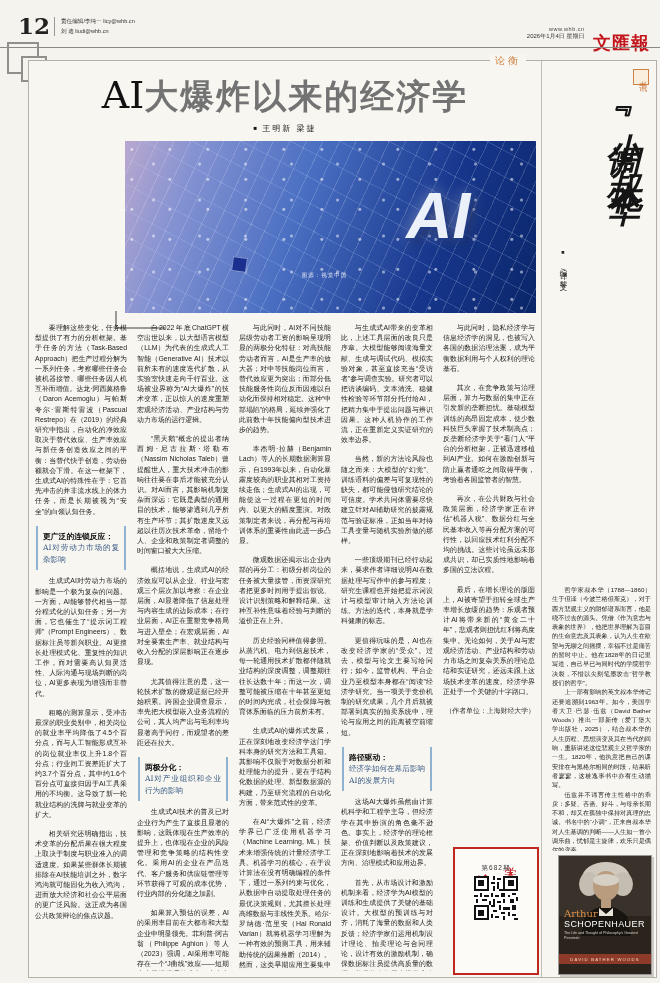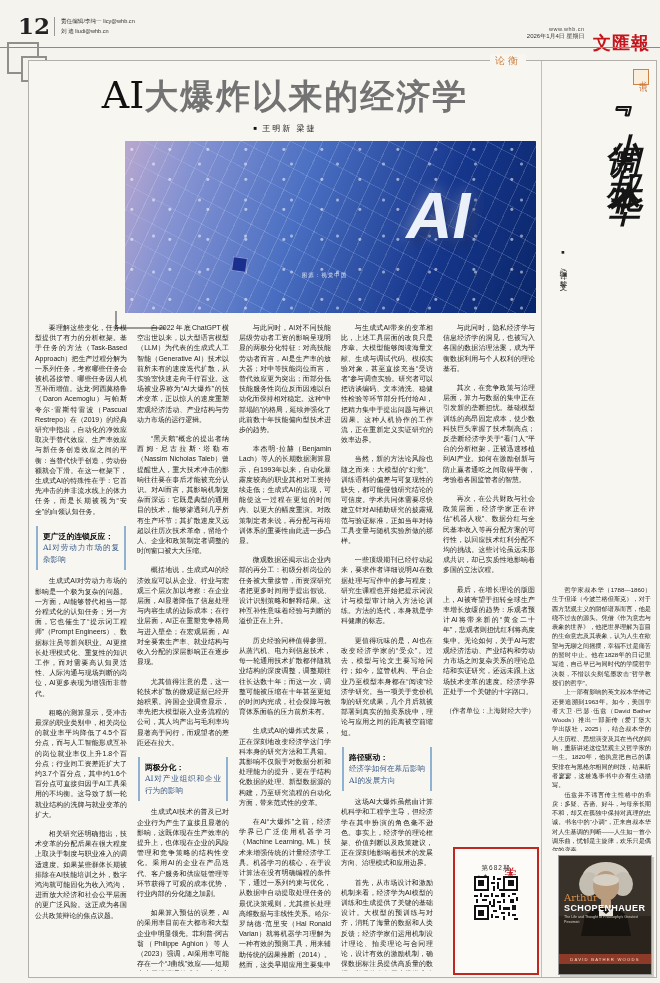--- a/index.html
+++ b/index.html
@@ -65,23 +65,23 @@
   .sidebar{position:absolute;left:519px;top:0;width:107px;height:914px;}
   .tag-shuxun{position:absolute;right:6px;top:8px;width:12px;padding:4px 1px;border:1px solid #d08146;color:#cd7c40;background:#faeedd;font-size:8px;writing-mode:vertical-rl;text-align:center;letter-spacing:3px;line-height:10px;}
   .v-title{position:absolute;top:34px;left:52px;writing-mode:vertical-rl;font-family:"DejaVu Serif",serif;font-style:italic;font-weight:bold;font-size:33px;color:#151515;letter-spacing:12px;height:510px;white-space:nowrap;}
   .v-byline{position:absolute;left:10px;top:188px;writing-mode:vertical-rl;font-size:7.5px;color:#222;letter-spacing:3px;}
   .v-byline .sq{font-size:5.5px;}
   .sb-text{position:absolute;left:4px;right:4px;top:524px;height:266px;font-size:6.2px;line-height:9.3px;text-align:justify;color:#1e1e1e;overflow:hidden;}
   .sb-text p{margin:0;text-indent:2em;}
   
   .book{position:absolute;left:10px;top:794px;width:92px;height:118px;background:#26201a;border:1px solid #999;overflow:hidden;box-shadow:2px 2px 0 #cfccc5;}
   .bk-art{position:absolute;inset:0;}
-  .bk-text{position:absolute;left:0;right:0;top:36px;padding:0 5px;text-align:left;}
+  .bk-text{position:absolute;left:0;right:0;top:52px;padding:0 5px;text-align:left;}
   .bk-t1{font-family:"DejaVu Serif",serif;color:#d98f4a;font-size:10px;line-height:11px;}
-  .bk-t2{color:#fff;font-weight:700;font-size:9px;letter-spacing:.4px;line-height:11px;}
+  .bk-t2{color:#fff;font-weight:400;font-size:9px;letter-spacing:.4px;line-height:11px;}
   .bk-sub{color:#d8d2c8;font-size:3.6px;line-height:5px;margin-top:1px;}
   .bk-band{position:absolute;left:0;right:0;bottom:10px;background:#8d3a28;color:#f4d9c4;font-size:4.2px;letter-spacing:1.2px;text-align:center;padding:2.5px 0;}
 </style>
 </head>
 <body>
 
 <div class="stage">
 
   <div class="hdr">
     <div class="pagenum">12</div>

